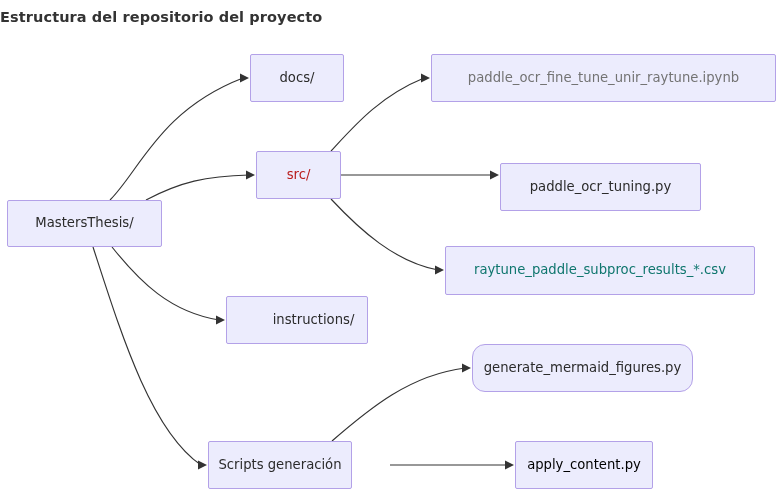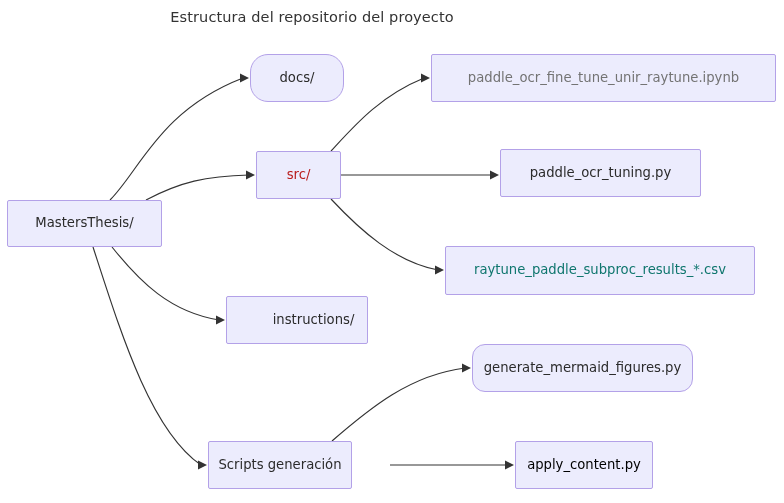--- a/index.html
+++ b/index.html
@@ -13,24 +13,25 @@
     height: 503px;
     background: #ffffff;
     overflow: hidden;
     font-family: "DejaVu Sans", "Liberation Sans", sans-serif;
   }
   #diagram-title {
     position: absolute;
     left: 0;
     top: 9px;
     width: 624px;
-    text-align: center;
+    text-align: left;
     font-size: 14.5px;
     color: #333333;
     letter-spacing: 0.1px;
+    font-weight: bold;
   }
   .node {
     position: absolute;
     box-sizing: border-box;
     background: #ececfd;
     border: 1.4px solid #b3a1e8;
     border-radius: 2px;
     display: flex;
     align-items: center;
     justify-content: center;
@@ -104,36 +105,36 @@
       <g>
         <path class="edge-path" d="M 390,465 L 508,465" stroke="#333333"></path>
         <polygon class="edge-head" points="514,465 505,460.5 505,469.5" fill="#333333"></polygon>
       </g>
     </svg>
 
   <div id="nodes-layer">
       <div class="node" style="left: 7px; top: 200px; width: 155px; height: 47px; background: rgb(236, 236, 253); border-color: rgb(179, 161, 232); color: rgb(43, 43, 43);">
         <span class="node-label">MastersThesis/</span>
       </div>
-      <div class="node" style="left: 250px; top: 54px; width: 94px; height: 48px; background: rgb(236, 236, 253); border-color: rgb(179, 161, 232); color: rgb(43, 43, 43); border-radius: 18px;">
+      <div class="node" style="left: 250px; top: 54px; width: 94px; height: 48px; background: rgb(236, 236, 253); border-color: rgb(179, 161, 232); color: rgb(43, 43, 43);">
         <span class="node-label">docs/</span>
       </div>
       <div class="node" style="left: 256px; top: 151px; width: 85px; height: 48px; background: rgb(236, 236, 253); border-color: rgb(179, 161, 232); color: #b91c1c;">
         <span class="node-label">src/</span>
       </div>
       <div class="node" style="left: 226px; top: 296px; width: 142px; height: 48px; background: rgb(236, 236, 253); border-color: rgb(179, 161, 232); color: rgb(43, 43, 43); padding-left: 33px;">
         <span class="node-label">instructions/</span>
       </div>
       <div class="node" style="left: 208px; top: 441px; width: 144px; height: 48px; background: rgb(236, 236, 253); border-color: rgb(179, 161, 232); color: rgb(43, 43, 43);">
         <span class="node-label">Scripts generación</span>
       </div>
       <div class="node" style="left: 431px; top: 54px; width: 345px; height: 48px; background: rgb(236, 236, 253); border-color: rgb(179, 161, 232); color: #737373;">
         <span class="node-label">paddle_ocr_fine_tune_unir_raytune.ipynb</span>
       </div>
-      <div class="node" style="left: 500px; top: 149px; width: 201px; height: 48px; background: rgb(236, 236, 253); border-color: rgb(179, 161, 232); color: rgb(43, 43, 43);">
+      <div class="node" style="left: 500px; top: 163px; width: 201px; height: 48px; background: rgb(236, 236, 253); border-color: rgb(179, 161, 232); color: rgb(43, 43, 43);">
         <span class="node-label">paddle_ocr_tuning.py</span>
       </div>
       <div class="node" style="left: 445px; top: 246px; width: 310px; height: 49px; background: rgb(236, 236, 253); border-color: rgb(179, 161, 232); color: #0f766e;">
         <span class="node-label">raytune_paddle_subproc_results_*.csv</span>
       </div>
       <div class="node" style="left: 472px; top: 344px; width: 221px; height: 48px; background: rgb(236, 236, 253); border-color: rgb(179, 161, 232); color: rgb(43, 43, 43); border-radius: 13px;">
         <span class="node-label">generate_mermaid_figures.py</span>
       </div>
       <div class="node" style="left: 515px; top: 441px; width: 138px; height: 48px; background: rgb(236, 236, 253); border-color: rgb(179, 161, 232); color: #000000;">
         <span class="node-label">apply_content.py</span>

